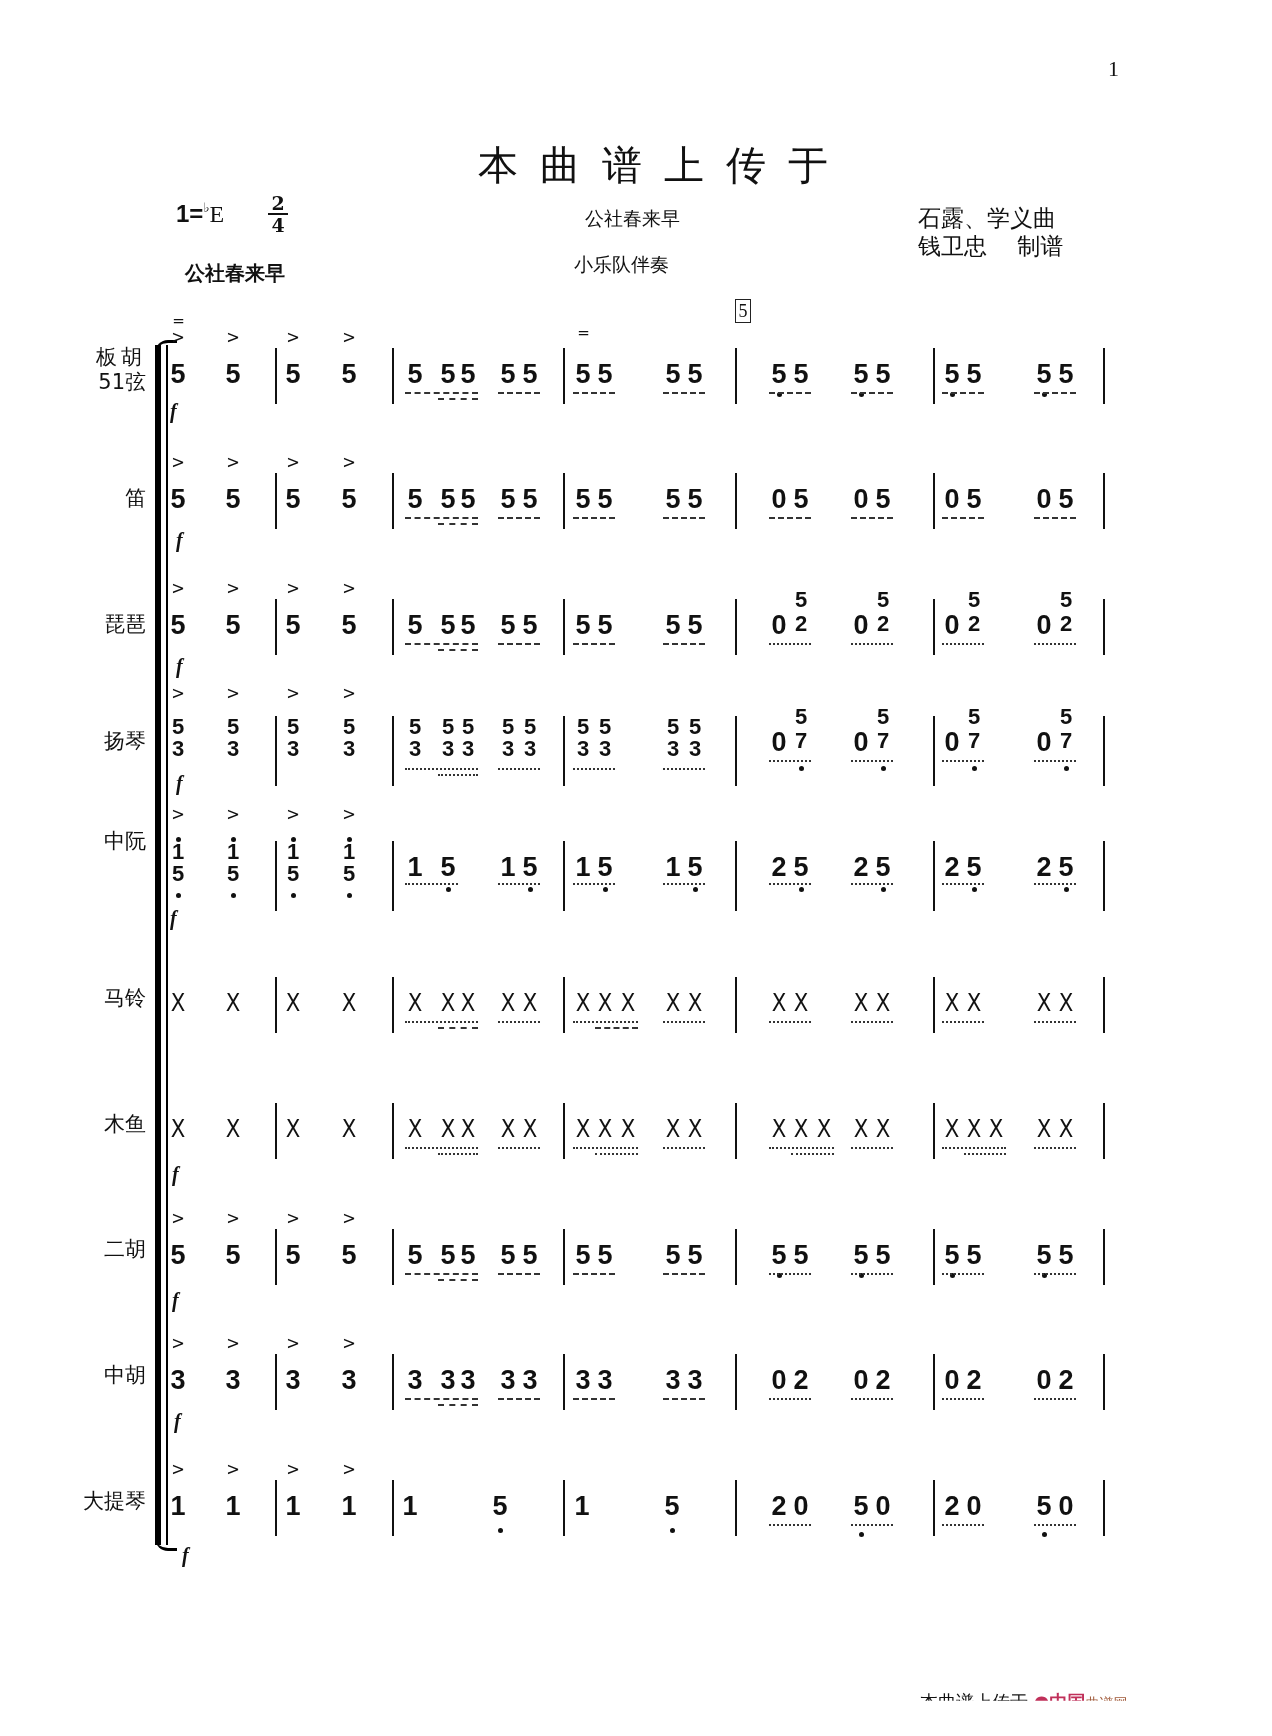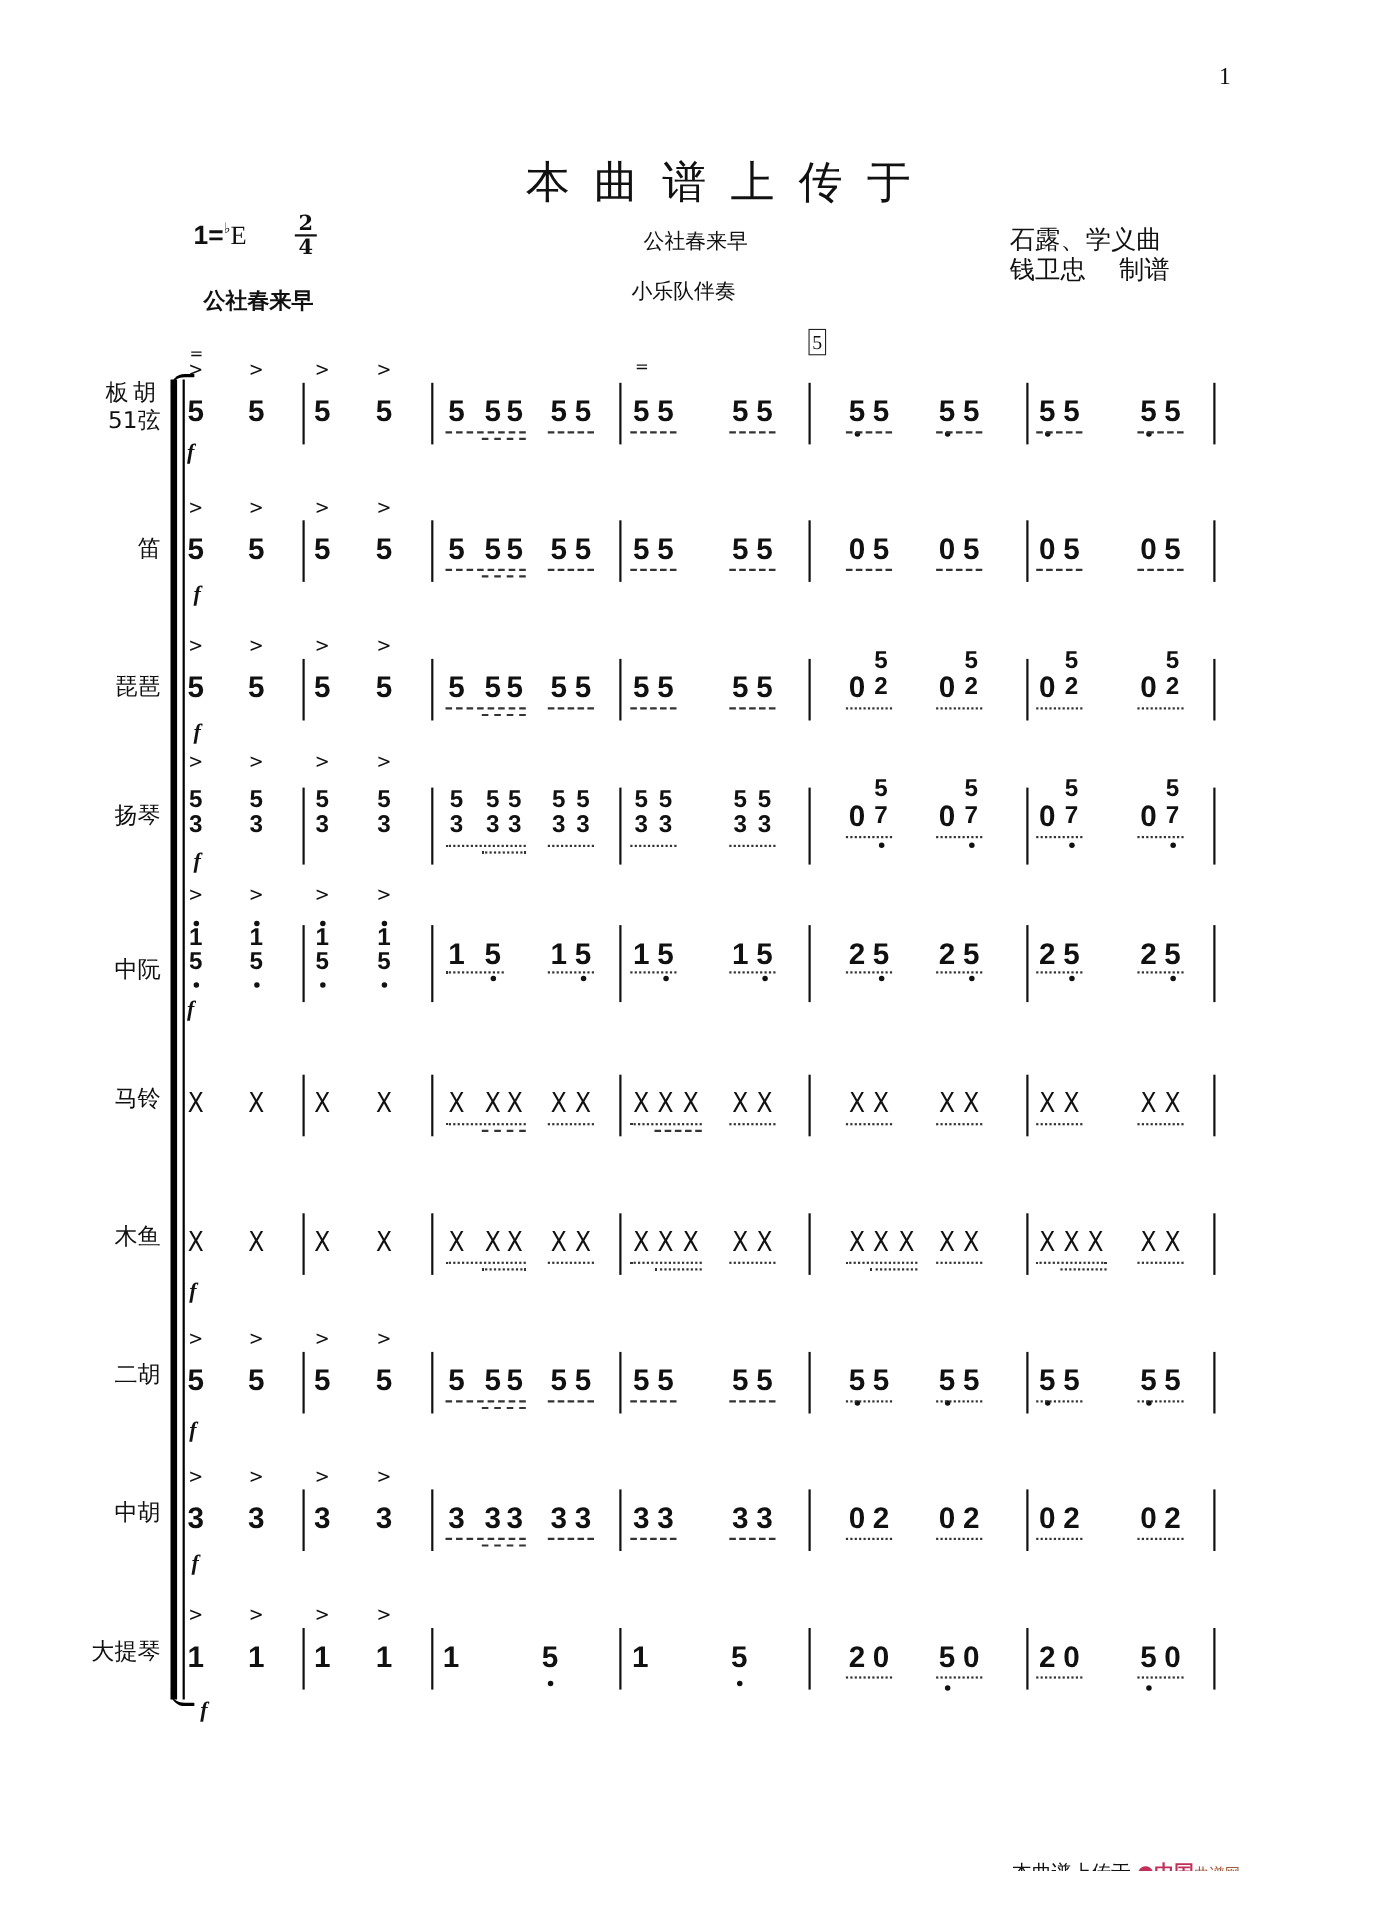--- a/index.html
+++ b/index.html
@@ -63,21 +63,21 @@
 <div class="abs bracket-top"></div>
 <div class="abs bracket-bot"></div>
 
 <div class="abs inst-label" style="top:345px;">
     <div style="letter-spacing:4px;">板胡</div>
     <div>51弦</div>
   </div>
 <div class="abs inst-label" style="top:486px;">笛</div>
 <div class="abs inst-label" style="top:612px;">琵琶</div>
 <div class="abs inst-label" style="top:729px;">扬琴</div>
-<div class="abs inst-label" style="top:869px;">中阮</div>
+<div class="abs inst-label" style="top:829px;">中阮</div>
 <div class="abs inst-label" style="top:986px;">马铃</div>
 <div class="abs inst-label" style="top:1112px;">木鱼</div>
 <div class="abs inst-label" style="top:1237px;">二胡</div>
 <div class="abs inst-label" style="top:1363px;">中胡</div>
 <div class="abs inst-label" style="top:1489px;">大提琴</div>
 
 <div id="staves">
     <div class="note" style="left: 167px; top: 360px; position: absolute;">5</div>
     <div class="accent" style="left: 167px; top: 328px;">&gt;</div>
     <div class="note" style="left: 222px; top: 360px; position: absolute;">5</div>

